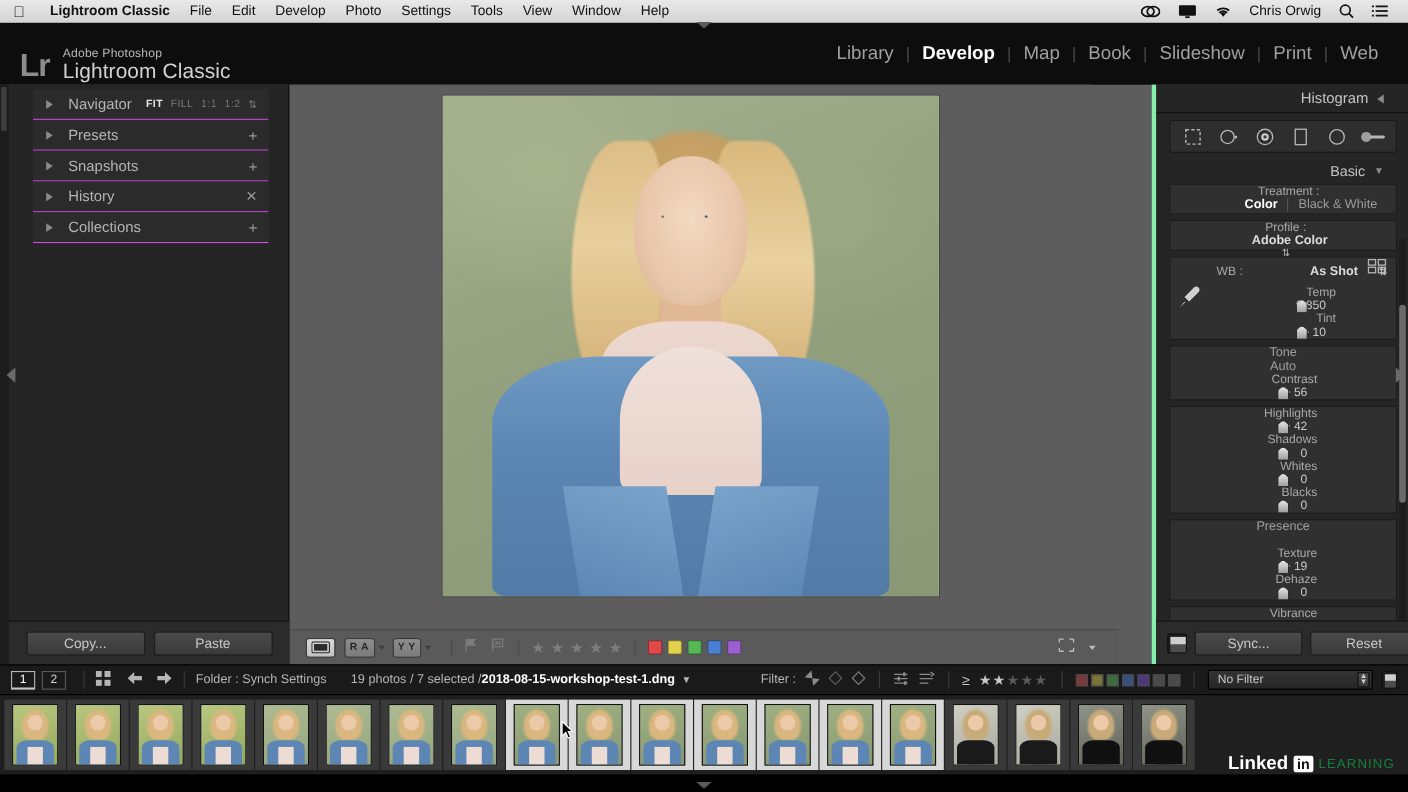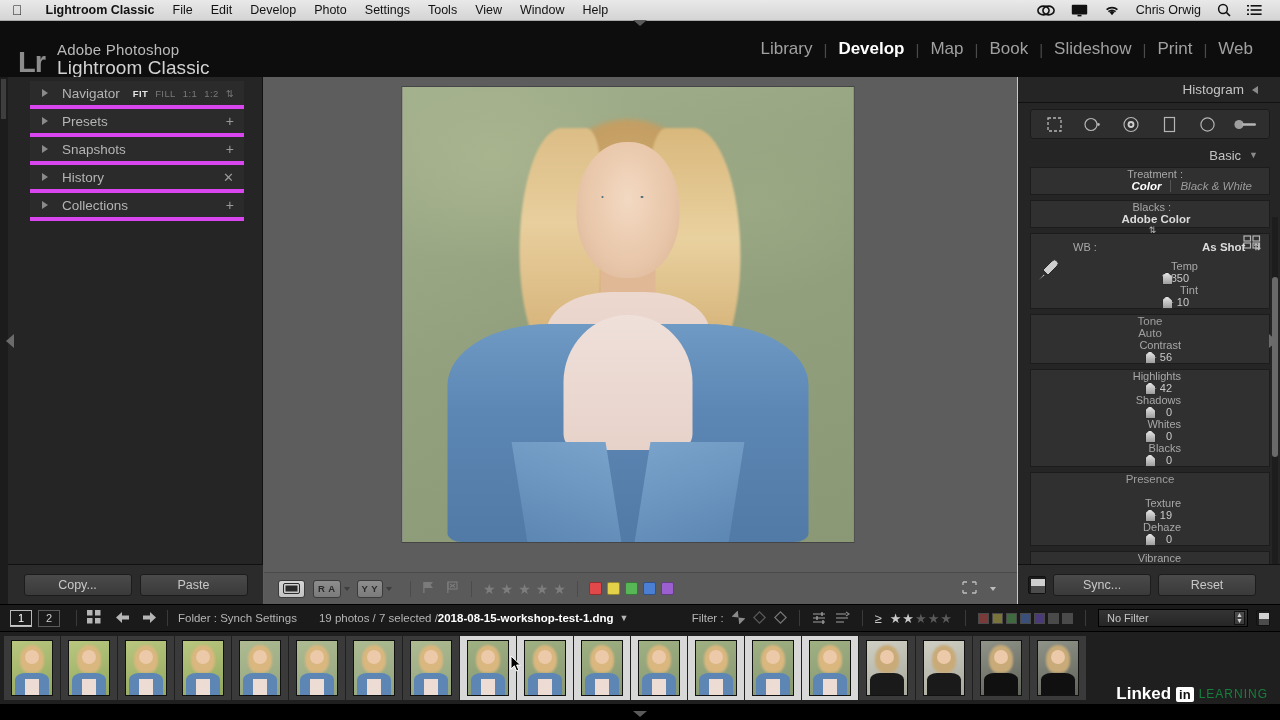--- a/index.html
+++ b/index.html
@@ -29,21 +29,21 @@
   .lrtop {
     position: absolute; top: 21px; left: 0; width: 1280px; height: 56px;
     background: #0d0d0d; display: flex; align-items: center;
   }
   .idplate { display: flex; align-items: flex-end; padding-left: 18px; }
   .idplate .lr {
     font-size: 29px; font-weight: bold; color: #8c8c8c;
     letter-spacing: -1px; line-height: 1; padding-bottom: 2px;
   }
   .idplate .names { margin-left: 12px; line-height: 1.08; }
-  .idplate .n1 { font-size: 15px; color: #b9b9b9; letter-spacing: .2px; margin-top: 23px; }
+  .idplate .n1 { font-size: 11px; color: #b9b9b9; letter-spacing: .2px; margin-top: 23px; }
   .idplate .n2 { font-size: 19px; color: #d2d2d2; letter-spacing: .1px; }
 
   .modules {
     margin-left: auto; padding-right: 16px;
     display: flex; align-items: center; font-size: 17px;
   }
   .modules .m { color: #a0a0a0; padding: 0 11px; }
   .modules .m.active { color: #ffffff; font-weight: bold; }
   .modules .sep { color: #4a4a4a; font-size: 15px; }
 
@@ -59,21 +59,21 @@
 
   
   .leftpanel {
     position: absolute; top: 0; left: 0; width: 263px; height: 527px;
     background: #252525; border-right: 1px solid #111;
   }
   .lp-scroll { position: absolute; top: 0; left: 0; width: 8px; height: 527px; background: #1c1c1c; }
   .lp-scroll .thumb { position: absolute; top: 2px; left: 1px; width: 5px; height: 40px; background: #3e3e3e; }
   .panel-row {
     position: relative; height: 28px; display: flex; align-items: center;
-    padding: 0 10px 0 32px; border-bottom: 4px solid #d946ef;
+    padding: 0 10px 0 32px; border-bottom: 1px solid #d946ef;
     background: #2b2b2b; color: #b4b4b4; font-size: 13.5px;
     margin: 0 18px 0 30px;
   }
   .panel-row .tri {
     position: absolute; left: 12px; top: 50%; transform: translateY(-50%);
     width: 0; height: 0; border-top: 4.5px solid transparent;
     border-bottom: 4.5px solid transparent; border-left: 6px solid #8a8a8a;
   }
   .panel-row .rt { margin-left: auto; display: flex; align-items: center; gap: 7px; color: #787878; font-size: 10px; }
   .panel-row .zl { font-size: 9.5px; letter-spacing: .4px; }
@@ -150,22 +150,22 @@
   .tb-sep { width: 1px; height: 16px; background: #4b4b4b; margin: 0 11px; }
   .tb-caret { width: 0; height: 0; border-left: 3.5px solid transparent;
     border-right: 3.5px solid transparent; border-top: 4px solid #3d3d3d; margin: 0 7px 0 3px; }
   .tb-stars { display: flex; gap: 5px; color: #7d7d7d; font-size: 14px; }
   .tb-colors { display: flex; gap: 5px; }
   .tb-colors i { width: 13px; height: 13px; border-radius: 2px; display: block; border: 1px solid rgba(0,0,0,.35); }
   .tb-right { margin-left: auto; display: flex; align-items: center; gap: 10px; color: #bdbdbd; }
 
   
   .rightpanel {
-    position: absolute; top: 0; right: 0; width: 263px; height: 527px;
-    background: #252525; border-left: 1px solid #86efac;
+    position: absolute; top: 0; right: 0; width: 233px; height: 527px;
+    background: #252525; border-left: 4px solid #86efac;
   }
   .rp-header {
     height: 26px; display: flex; align-items: center; justify-content: flex-end;
     padding: 0 22px 0 12px; color: #c4c4c4; font-size: 13.5px;
     border-bottom: 1px solid #111;
   }
   .rp-header .tri-l { margin-left: 8px; width: 0; height: 0;
     border-top: 4.5px solid transparent; border-bottom: 4.5px solid transparent;
     border-right: 6px solid #8a8a8a; }
   .toolstrip {
@@ -179,21 +179,21 @@
     padding: 0 22px 0 12px; color: #c4c4c4; font-size: 13px; margin-top: 4px;
   }
   .rp-section-title .dt { margin-left: 8px; color: #8a8a8a; font-size: 9px; }
   .rp-box { margin: 0 10px 0 12px; background: #303030; border: 1px solid #1c1c1c; }
   .rp-box + .rp-box { margin-top: 5px; }
   .row { display: flex; align-items: center; height: 24px; padding: 0 8px; font-size: 11.5px; color: #b0b0b0; flex-direction: column; }
   .row .lbl { width: 62px; text-align: right; color: #a8a8a8; font-size: 11px; }
   .row .val { width: 44px; text-align: right; color: #c9c9c9; font-size: 11px; }
 
   .seg { display: flex; align-items: center; }
-  .seg .opt { color: #9b9b9b; font-size: 11.5px; padding: 0 9px; font-style: italic; }
+  .seg .opt { color: #9b9b9b; font-size: 11.5px; padding: 0 9px; }
   .seg .opt.on { color: #ffffff; font-weight: bold; }
   .seg .bar { width: 1px; height: 12px; background: #555; }
 
   .slider { position: relative; flex: 1; height: 14px; margin: 0 8px; }
   .slider .track {
     position: absolute; top: 6px; left: 0; right: 0; height: 3px;
     background: linear-gradient(90deg, #3d3d3d, #9a9a9a); border-radius: 2px;
   }
   .slider .track.temp { background: linear-gradient(90deg,#4a5fa8,#8f8f6a,#c9c96a); }
   .slider .track.tint { background: linear-gradient(90deg,#4e8b52,#8a8a8a,#a64bb0); }
@@ -202,21 +202,21 @@
     background-image: repeating-linear-gradient(90deg, rgba(160,160,160,.55) 0 1px, transparent 1px 14px); }
   .slider .knob {
     position: absolute; top: 0px; width: 11px; height: 13px; margin-left: -5.5px;
     background: linear-gradient(#e6e6e6,#9d9d9d);
     border: 1px solid #2a2a2a;
     clip-path: polygon(50% 0%, 100% 38%, 100% 100%, 0% 100%, 0% 38%);
   }
   .eyedrop { width: 34px; display: flex; align-items: center; justify-content: center; }
   .wbrow { display: flex; align-items: center; height: 26px; padding-right: 8px; }
   .wbrow .wlbl { color: #a8a8a8; font-size: 11px; margin-right: 6px; }
-  .wbrow .wval { margin-left: auto; color: #dcdcdc; font-size: 11.5px; font-weight: bold; display:flex; align-items:center; gap:8px;}
+  .wbrow .wval { margin-left: auto; color: #dcdcdc; font-size: 11.5px; font-weight: bold; display:flex; align-items:center; gap:19px;}
   .centerlbl { flex: 1; text-align: center; color: #9e9e9e; font-size: 11.5px; }
   .autolbl { color: #9e9e9e; font-size: 11.5px; }
   .rp-scrollbar { position: absolute; top: 140px; right: 2px; width: 6px; height: 380px; background: #1d1d1d; }
   .rp-scrollbar .th { position: absolute; top: 60px; left: 0; width: 6px; height: 180px; background: #6a6a6a; border-radius: 3px; }
 
   .rp-bottom {
     position: absolute; bottom: 0; left: 0; width: 263px; height: 40px;
     background: #2b2b2b; border-top: 1px solid #111;
     display: flex; align-items: center; padding: 0 10px; gap: 7px;
   }
@@ -552,21 +552,21 @@
           <span class="seg" style="margin-left:auto">
             <span class="opt on">Color</span>
             <span class="bar"></span>
             <span class="opt">Black &amp; White</span>
           </span>
         </div>
       </div>
 
       <div class="rp-box">
         <div class="row" style="height:26px">
-          <span class="lbl" style="width:42px">Blacks :</span>
+          <span class="lbl" style="width:42px">Profile :</span>
           <span style="margin-left:12px;color:#dcdcdc;font-size:11.5px;font-weight:bold">Adobe Color</span>
           <span style="margin-left:5px;color:#bdbdbd;font-size:9px">⇅</span>
           <span style="margin-left:auto">
             <svg width="18" height="14" viewBox="0 0 18 14">
                 <g fill="none" stroke="#b5b5b5" stroke-width="1.2">
                   <rect x="1" y="1" width="6.5" height="5"></rect>
                   <rect x="10" y="1" width="6.5" height="5"></rect>
                   <rect x="1" y="8" width="6.5" height="5"></rect>
                   <rect x="10" y="8" width="6.5" height="5"></rect>
                 </g>

